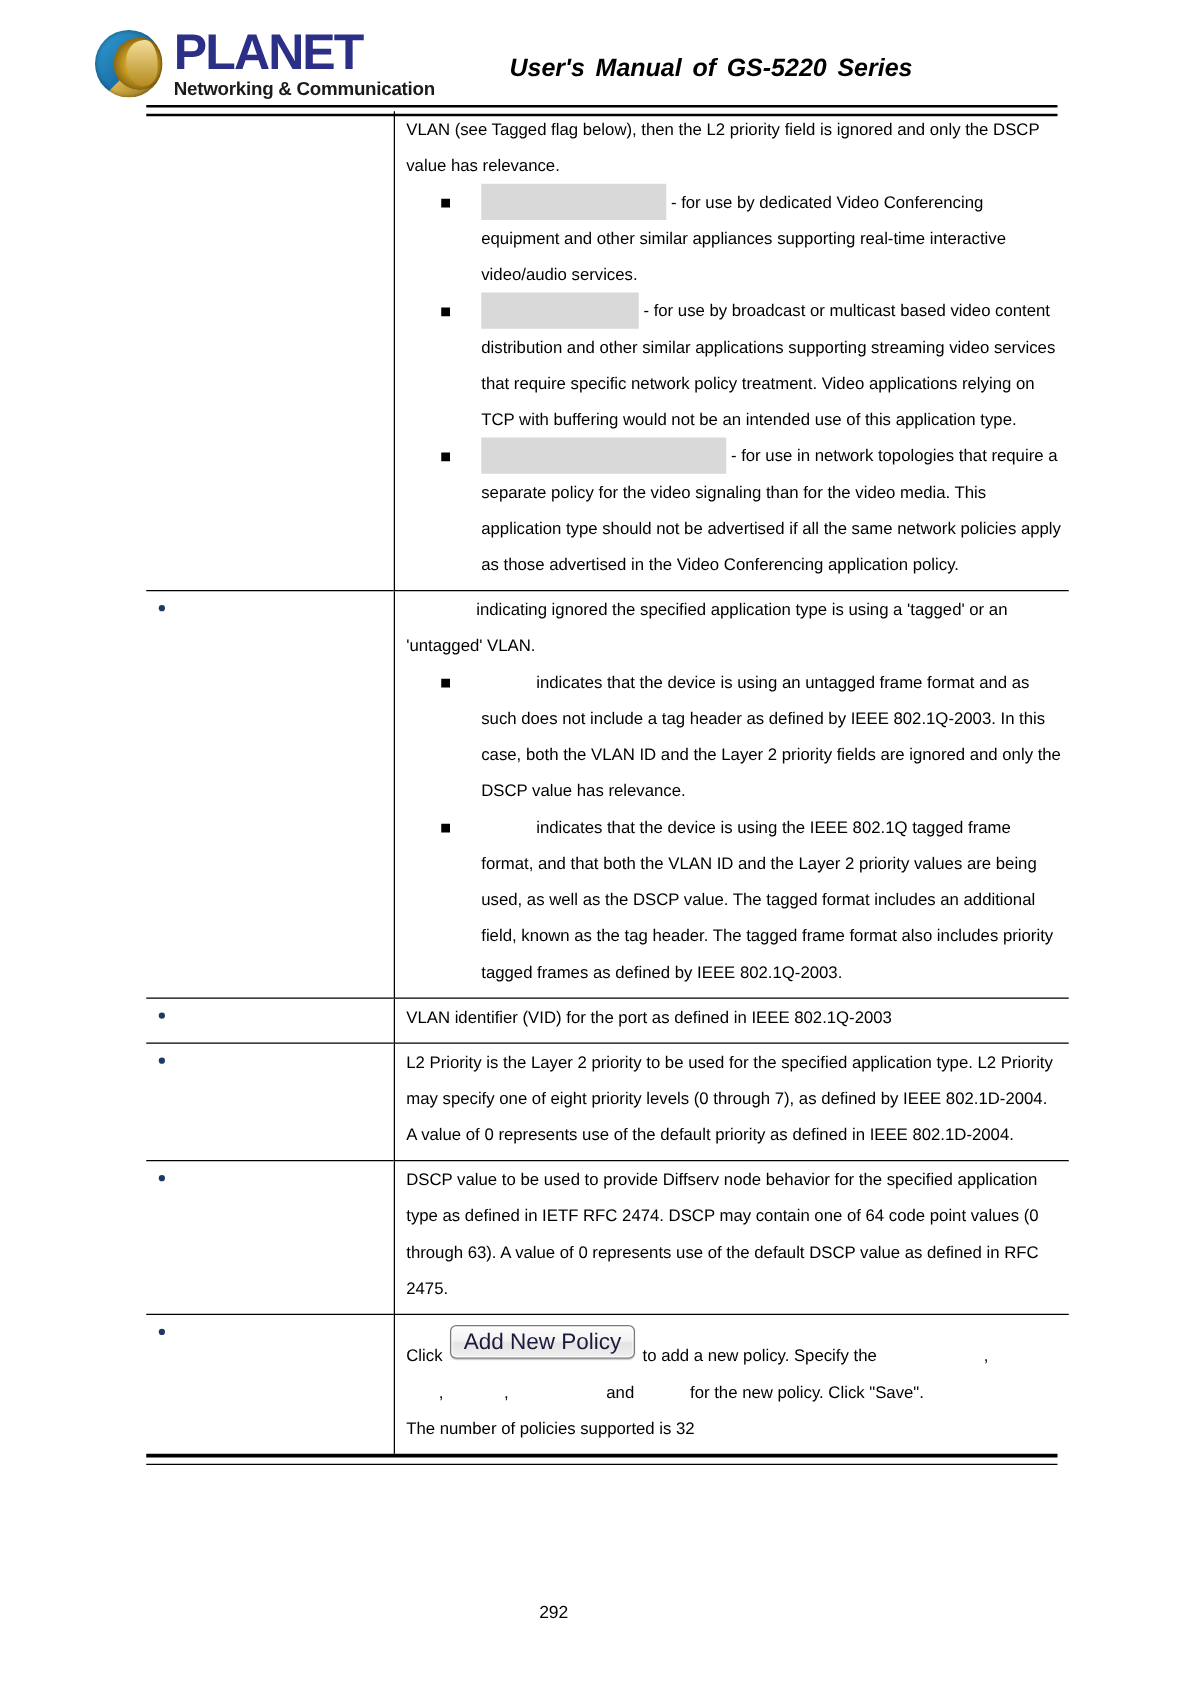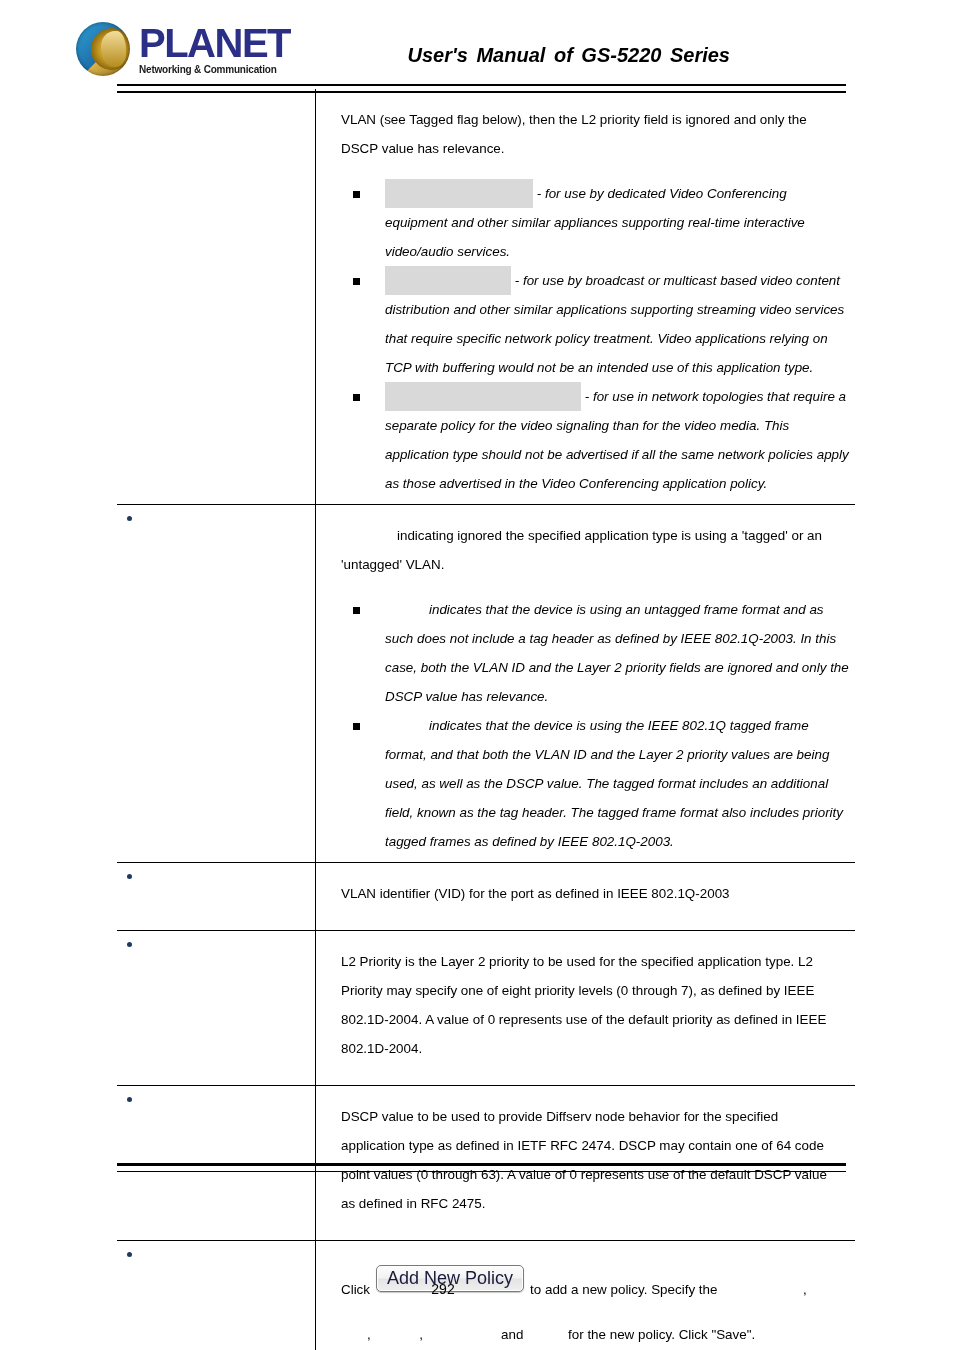--- a/index.html
+++ b/index.html
@@ -59,21 +59,21 @@
     font-weight: bold;
     font-size: 40px;
     letter-spacing: -1.5px;
     color: #2b2f86;
     display: block;
   }
   .logo-sub {
     display: block;
     font-family: "Liberation Sans", sans-serif;
     font-weight: bold;
-    font-size: 10px;
+    font-size: 15px;
     letter-spacing: -0.2px;
     color: #1b1b1b;
     margin-top: 2px;
   }
   .header-title {
     position: absolute;
     right: 74px;
     top: 44px;
     font-family: "Liberation Sans", sans-serif;
     font-style: italic;
@@ -125,29 +125,28 @@
     color: #ffffff;
     font-size: 13.4px;
     line-height: 29px;
     display: inline-block;
     padding-left: 20px;
   }
   .desc-body {
     padding: 0 6px 6px 0;
   }
   .desc-body p {
-    margin: 16px;
+    margin: 0;
   }
 
   
   ul.sq {
     list-style: none;
     margin: 0;
     padding: 0 0 0 0;
-    font-style: italic;
   }
   ul.sq > li {
     position: relative;
     padding-left: 60px;
     margin: 0;
   }
   ul.sq > li::before {
     content: "";
     position: absolute;
     left: 28px;

